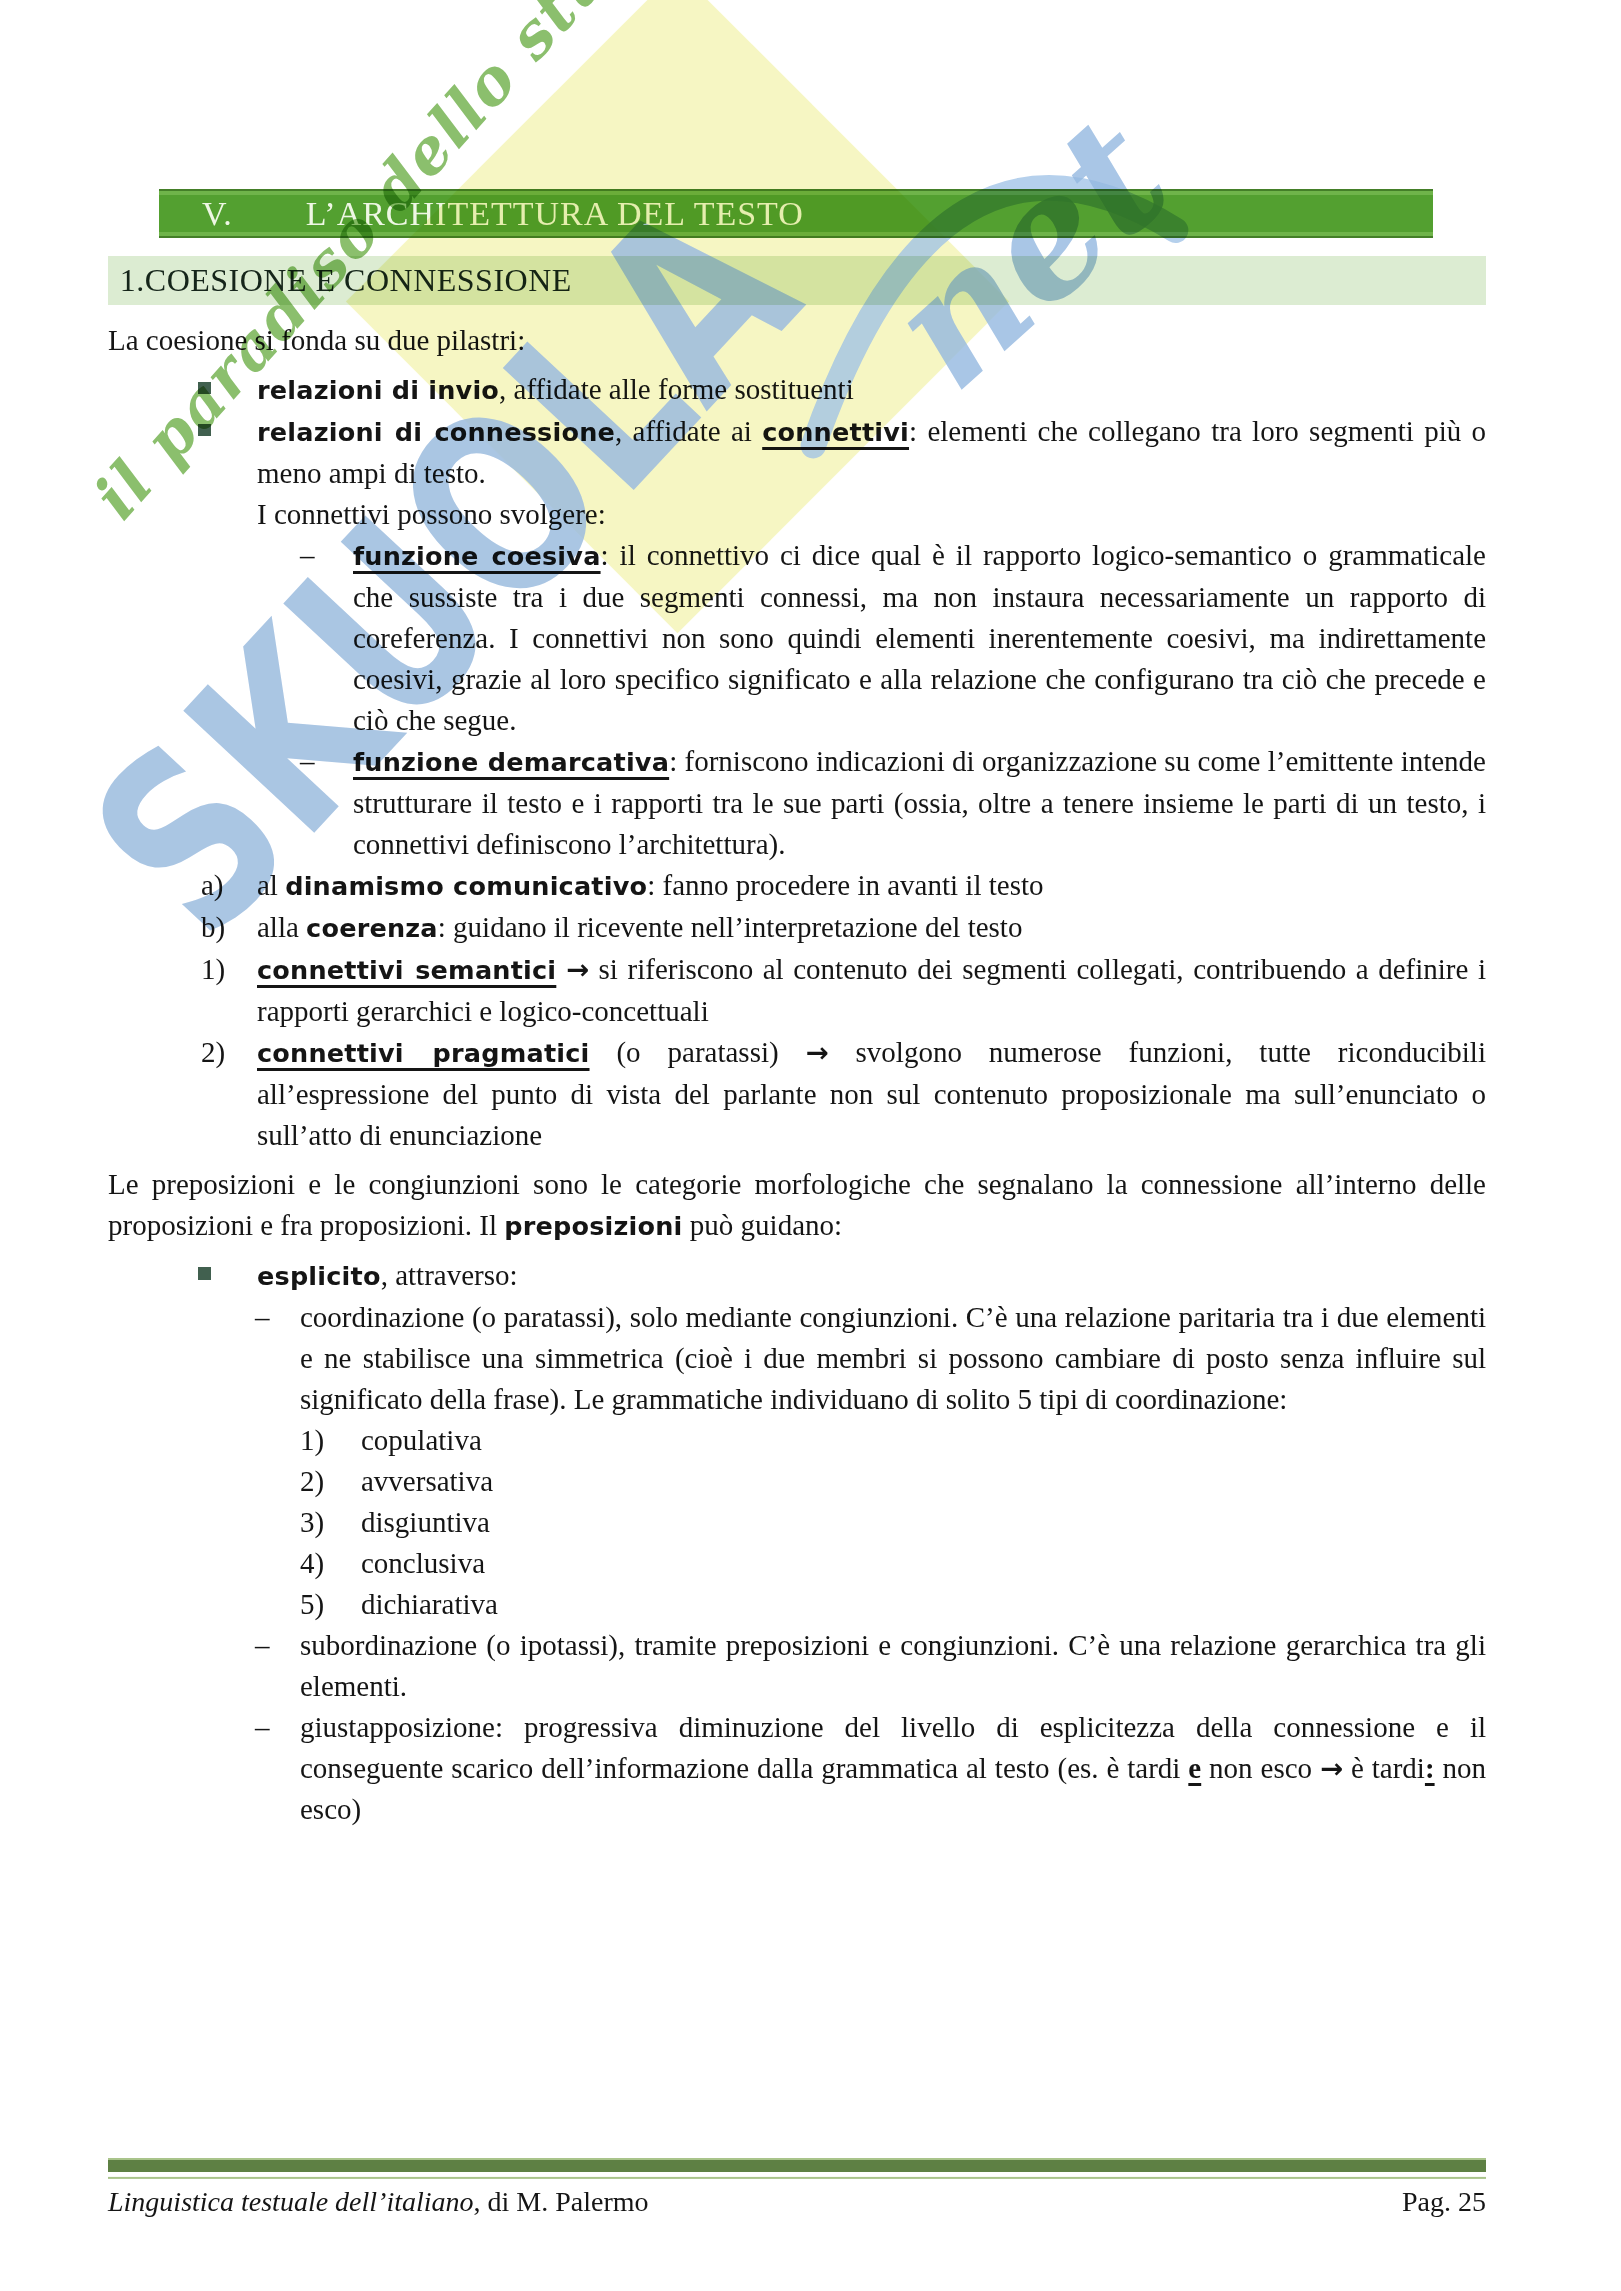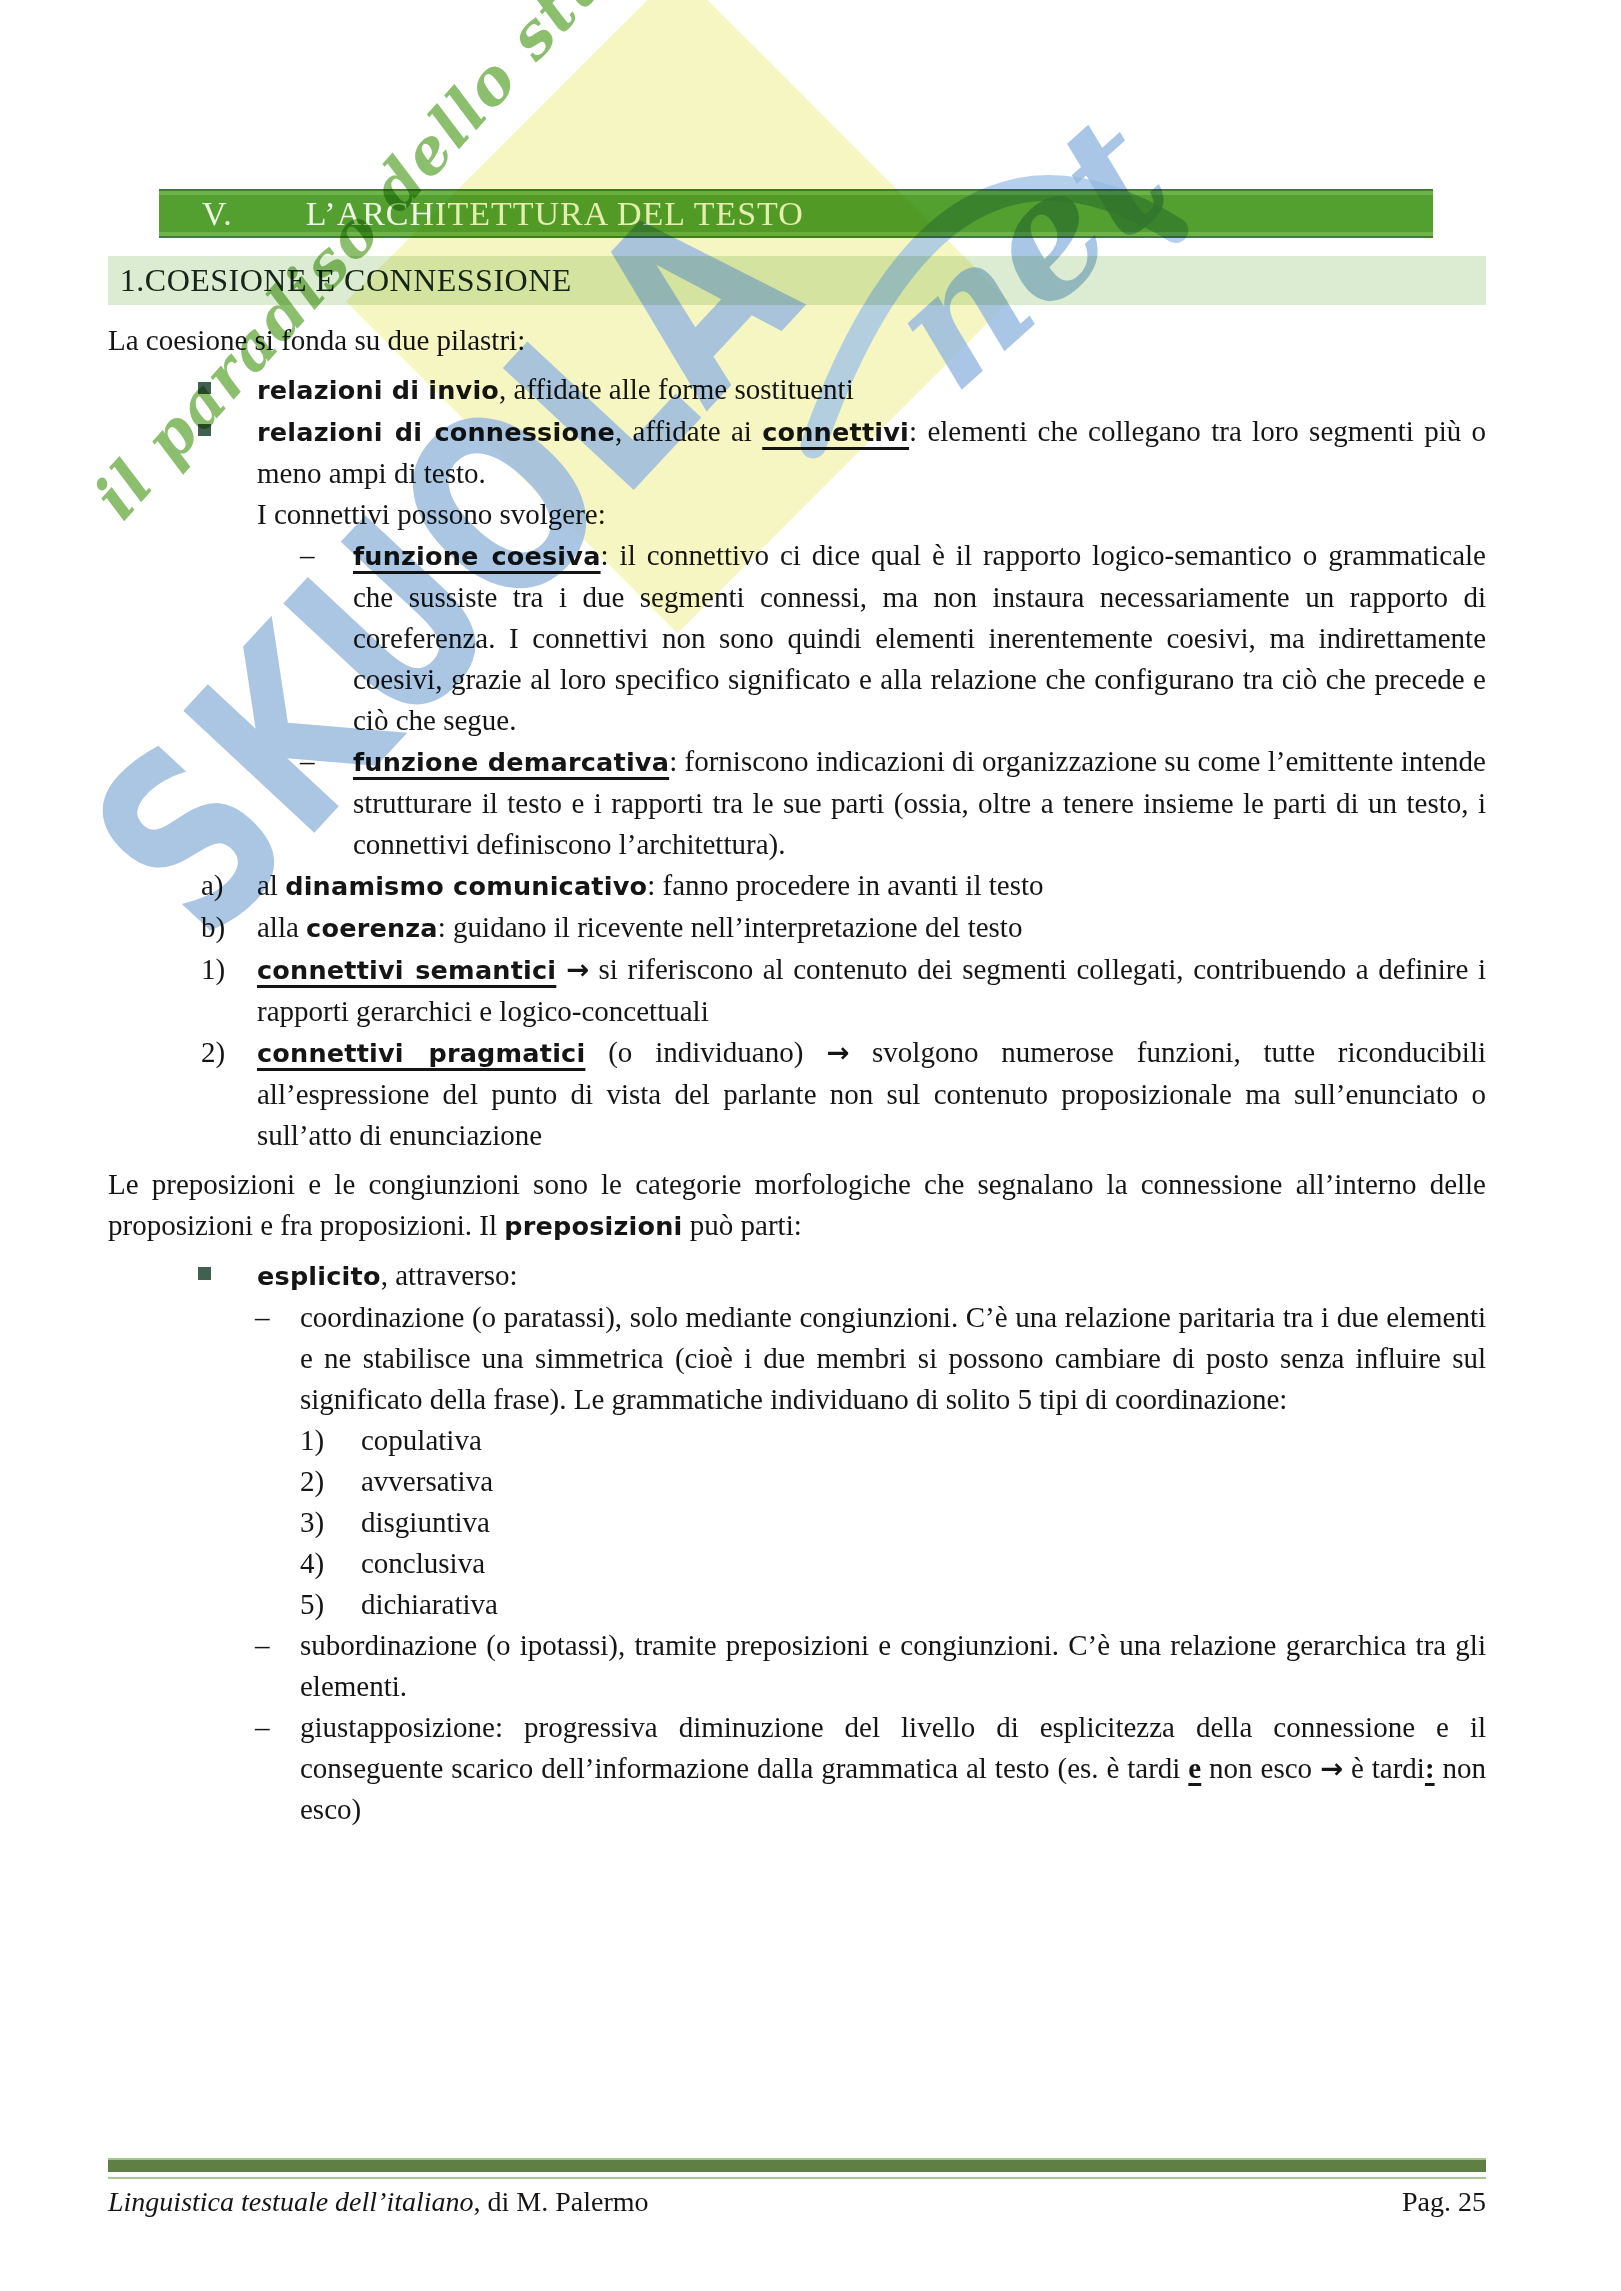--- a/index.html
+++ b/index.html
@@ -110,22 +110,22 @@
         <div class="band">1.COESIONE E CONNESSIONE</div>
         <div class="para"><span class="run-p">La </span><span class="run-b">coesione</span><span class="run-p"> si fonda su due pilastri:</span></div>
         <div class="item bullet"><span class="marker"></span><span class="run-m">relazioni di invio</span><span class="run-p">, affidate alle forme sostituenti</span></div>
         <div class="item bullet jst"><span class="marker"></span><span class="run-m">relazioni di connessione</span><span class="run-p">, affidate ai </span><span class="run-mu">connettivi</span><span class="run-p">: elementi che collegano tra loro segmenti più o meno ampi di testo.</span></div>
         <div class="item cont"><span class="run-p">I connettivi possono svolgere:</span></div>
         <div class="item dash jst"><span class="marker">–</span><span class="run-mu">funzione coesiva</span><span class="run-p">: il connettivo ci dice qual è il rapporto logico-semantico o grammaticale che sussiste tra i due segmenti connessi, ma non instaura necessariamente un rapporto di coreferenza. I connettivi non sono quindi elementi inerentemente coesivi, ma indirettamente coesivi, grazie al loro specifico significato e alla relazione che configurano tra ciò che precede e ciò che segue.</span></div>
         <div class="item dash jst"><span class="marker">–</span><span class="run-mu">funzione demarcativa</span><span class="run-p">: forniscono indicazioni di organizzazione su come l’emittente intende strutturare il testo e i rapporti tra le sue parti (ossia, oltre a tenere insieme le parti di un testo, i connettivi definiscono l’architettura).</span></div>
         <div class="item alpha"><span class="marker">a)</span><span class="run-p">al </span><span class="run-m">dinamismo comunicativo</span><span class="run-p">: fanno procedere in avanti il testo</span></div>
         <div class="item alpha"><span class="marker">b)</span><span class="run-p">alla </span><span class="run-m">coerenza</span><span class="run-p">: guidano il ricevente nell’interpretazione del testo</span></div>
         <div class="item num jst"><span class="marker">1)</span><span class="run-mu">connettivi semantici</span><span class="run-p"> </span><span class="run-ar">→</span><span class="run-p"> si riferiscono al contenuto dei segmenti collegati, contribuendo a definire i rapporti gerarchici e logico-concettuali</span></div>
-        <div class="item num jst"><span class="marker">2)</span><span class="run-mu">connettivi pragmatici</span><span class="run-p"> (o individuano) </span><span class="run-ar">→</span><span class="run-p"> svolgono numerose funzioni, tutte riconducibili all’espressione del punto di vista del parlante non sul contenuto proposizionale ma sull’enunciato o sull’atto di enunciazione</span></div>
-        <div class="para jst"><span class="run-p">Le preposizioni e le congiunzioni sono le categorie morfologiche che segnalano la connessione all’interno delle proposizioni e fra proposizioni. Il </span><span class="run-m">preposizioni</span><span class="run-p"> può parti:</span></div>
+        <div class="item num jst"><span class="marker">2)</span><span class="run-mu">connettivi pragmatici</span><span class="run-p"> (o paratassi) </span><span class="run-ar">→</span><span class="run-p"> svolgono numerose funzioni, tutte riconducibili all’espressione del punto di vista del parlante non sul contenuto proposizionale ma sull’enunciato o sull’atto di enunciazione</span></div>
+        <div class="para jst"><span class="run-p">Le preposizioni e le congiunzioni sono le categorie morfologiche che segnalano la connessione all’interno delle proposizioni e fra proposizioni. Il </span><span class="run-m">preposizioni</span><span class="run-p"> può guidano:</span></div>
         <div class="item bullet"><span class="marker"></span><span class="run-m">esplicito</span><span class="run-p">, attraverso:</span></div>
         <div class="item dash2 jst"><span class="marker">–</span><span class="run-b">coordinazione</span><span class="run-p"> (o </span><span class="run-b">paratassi</span><span class="run-p">), solo mediante congiunzioni. C’è una </span><span class="run-b">relazione paritaria</span><span class="run-p"> tra i due elementi e ne stabilisce una </span><span class="run-b">simmetrica</span><span class="run-p"> (cioè i due membri si possono cambiare di posto senza influire sul significato della frase). Le grammatiche individuano di solito 5 tipi di coordinazione:</span></div>
         <div class="item num2"><span class="marker">1)</span><span class="run-p">copulativa</span></div>
         <div class="item num2"><span class="marker">2)</span><span class="run-p">avversativa</span></div>
         <div class="item num2"><span class="marker">3)</span><span class="run-p">disgiuntiva</span></div>
         <div class="item num2"><span class="marker">4)</span><span class="run-p">conclusiva</span></div>
         <div class="item num2"><span class="marker">5)</span><span class="run-p">dichiarativa</span></div>
         <div class="item dash2 jst"><span class="marker">–</span><span class="run-b">subordinazione</span><span class="run-p"> (o </span><span class="run-b">ipotassi</span><span class="run-p">), tramite preposizioni e congiunzioni. C’è una </span><span class="run-b">relazione gerarchica</span><span class="run-p"> tra gli elementi.</span></div>
         <div class="item dash2 jst"><span class="marker">–</span><span class="run-b">giustapposizione</span><span class="run-p">: progressiva diminuzione del livello di esplicitezza della connessione e il conseguente scarico dell’informazione dalla grammatica al testo (es. è tardi </span><span class="run-bu">e</span><span class="run-p"> non esco </span><span class="run-ar">→</span><span class="run-p"> è tardi</span><span class="run-bu">:</span><span class="run-p"> non esco)</span></div>
       </div>

